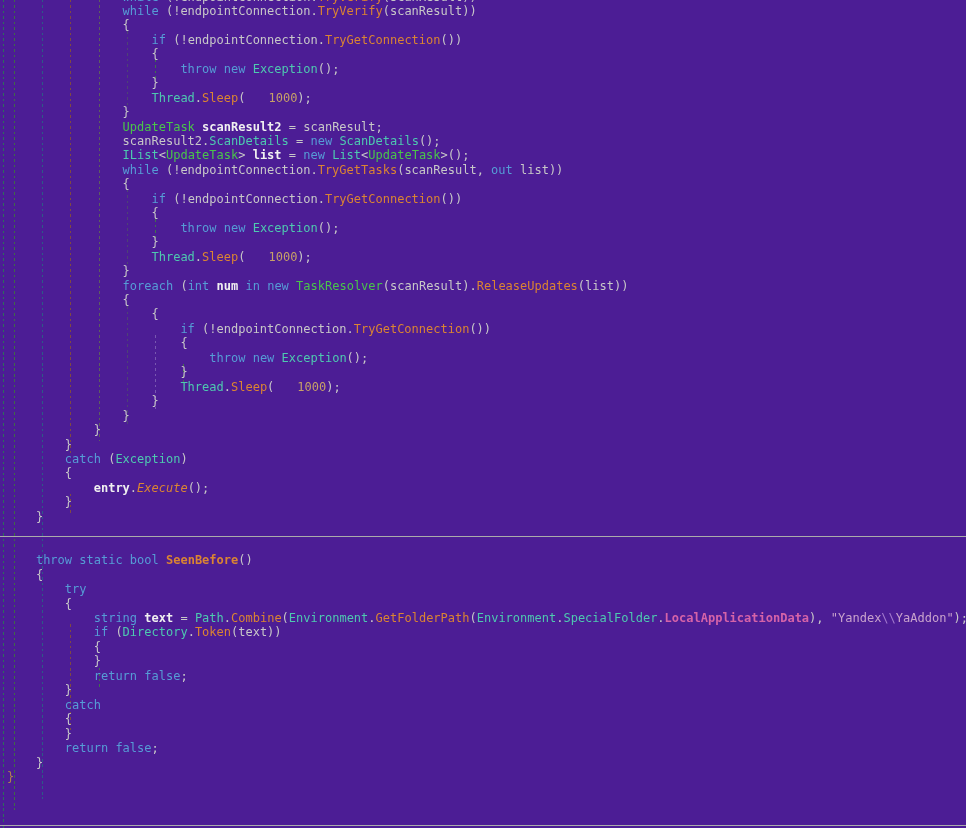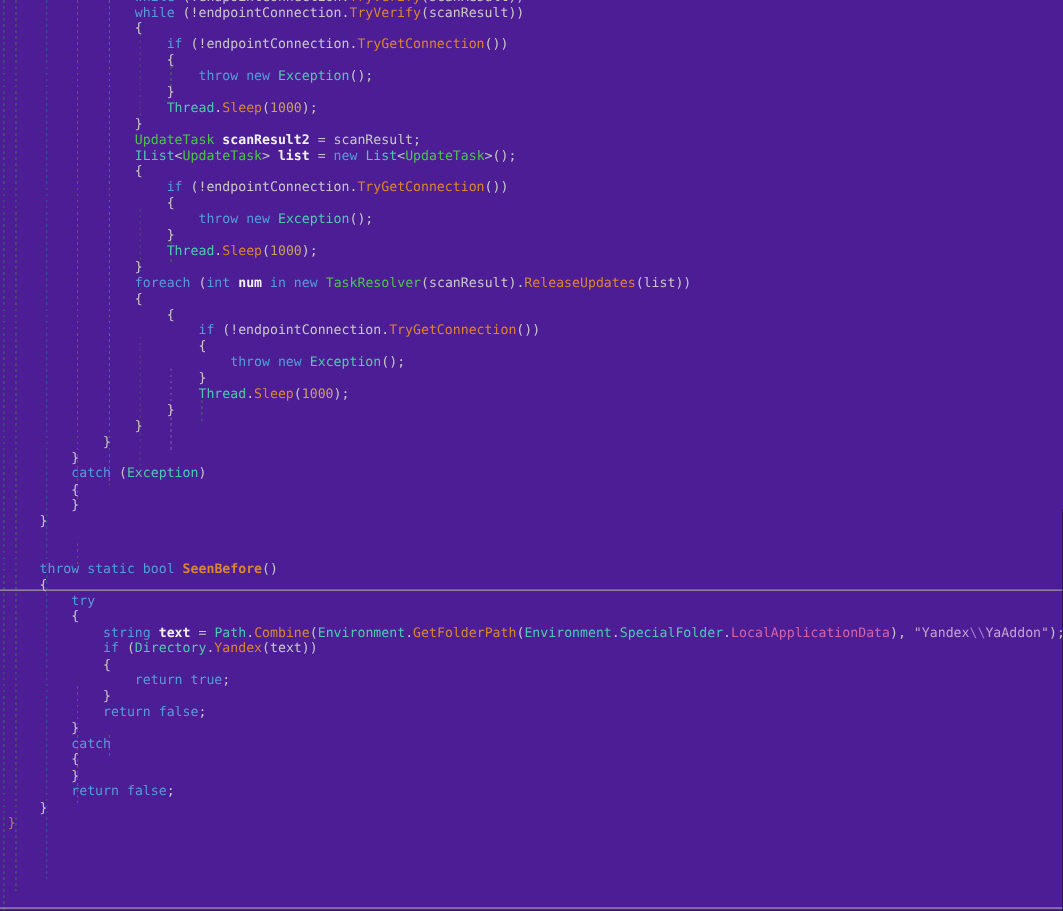--- a/index.html
+++ b/index.html
@@ -26,22 +26,22 @@
   }
   .line{height:14.46px;line-height:14.46px;white-space:pre;color:#C8C8C8;}
   .tk-k {color:#569CD6;}
   .tk-p {color:#C8C8C8;}
   .tk-m {color:#DB8432;}
   .tk-mb{color:#DB8432;font-weight:bold;}
   .tk-mi{color:#DB8432;font-style:italic;}
   .tk-t {color:#4EC9B0;}
   .tk-g {color:#4AC54A;}
   .tk-c {color:#57A64A;}
-  .tk-n {color:#C7A168;}
-  .tk-en{color:#D563A8;}
+  .tk-n {color:#C7A168;margin-left:23px;}
+  .tk-en{color:#D563A8;font-weight:bold;}
   .tk-s {color:#C8A2CC;}
   .tk-e {color:#A279CE;}
   .tk-b {color:#F0F0F0;font-weight:bold;}
   .tk-fb{color:#B08050;}
   .separator{position:absolute;left:0;width:966px;height:1px;background:#ABABAB;z-index:3;}
 </style>
 </head>
 <body>
 
 <div id="screen">
@@ -66,21 +66,23 @@
       <div class="line"><span>                </span><span class="tk-k">while</span><span class="tk-p"> (!endpointConnection.</span><span class="tk-m">TryVerify</span><span class="tk-p">(scanResult))</span></div>
       <div class="line"><span>                </span><span class="tk-k">while</span><span class="tk-p"> (!endpointConnection.</span><span class="tk-m">TryVerify</span><span class="tk-p">(scanResult))</span></div>
       <div class="line"><span>                </span><span class="tk-p">{</span></div>
       <div class="line"><span>                    </span><span class="tk-k">if</span><span class="tk-p"> (!endpointConnection.</span><span class="tk-m">TryGetConnection</span><span class="tk-p">())</span></div>
       <div class="line"><span>                    </span><span class="tk-p">{</span></div>
       <div class="line"><span>                        </span><span class="tk-k">throw</span><span class="tk-p"> </span><span class="tk-k">new</span><span class="tk-p"> </span><span class="tk-t">Exception</span><span class="tk-p">();</span></div>
       <div class="line"><span>                    </span><span class="tk-p">}</span></div>
       <div class="line"><span>                    </span><span class="tk-t">Thread</span><span class="tk-p">.</span><span class="tk-m">Sleep</span><span class="tk-p">(</span><span class="tk-n">1000</span><span class="tk-p">);</span></div>
       <div class="line"><span>                </span><span class="tk-p">}</span></div>
       <div class="line"><span>                </span><span class="tk-g">UpdateTask</span><span class="tk-p"> </span><span class="tk-b">scanResult2</span><span class="tk-p"> = scanResult;</span></div>
+      <div class="line"><span>                </span><span class="tk-p">scanResult2.</span><span class="tk-t">ScanDetails</span><span class="tk-p"> = </span><span class="tk-k">new</span><span class="tk-p"> </span><span class="tk-t">ScanDetails</span><span class="tk-p">();</span></div>
       <div class="line"><span>                </span><span class="tk-t">IList</span><span class="tk-p">&lt;</span><span class="tk-g">UpdateTask</span><span class="tk-p">&gt; </span><span class="tk-b">list</span><span class="tk-p"> = </span><span class="tk-k">new</span><span class="tk-p"> </span><span class="tk-t">List</span><span class="tk-p">&lt;</span><span class="tk-g">UpdateTask</span><span class="tk-p">&gt;();</span></div>
+      <div class="line"><span>                </span><span class="tk-k">while</span><span class="tk-p"> (!endpointConnection.</span><span class="tk-m">TryGetTasks</span><span class="tk-p">(scanResult, </span><span class="tk-k">out</span><span class="tk-p"> list))</span></div>
       <div class="line"><span>                </span><span class="tk-p">{</span></div>
       <div class="line"><span>                    </span><span class="tk-k">if</span><span class="tk-p"> (!endpointConnection.</span><span class="tk-m">TryGetConnection</span><span class="tk-p">())</span></div>
       <div class="line"><span>                    </span><span class="tk-p">{</span></div>
       <div class="line"><span>                        </span><span class="tk-k">throw</span><span class="tk-p"> </span><span class="tk-k">new</span><span class="tk-p"> </span><span class="tk-t">Exception</span><span class="tk-p">();</span></div>
       <div class="line"><span>                    </span><span class="tk-p">}</span></div>
       <div class="line"><span>                    </span><span class="tk-t">Thread</span><span class="tk-p">.</span><span class="tk-m">Sleep</span><span class="tk-p">(</span><span class="tk-n">1000</span><span class="tk-p">);</span></div>
       <div class="line"><span>                </span><span class="tk-p">}</span></div>
       <div class="line"><span>                </span><span class="tk-k">foreach</span><span class="tk-p"> (</span><span class="tk-k">int</span><span class="tk-p"> </span><span class="tk-b">num</span><span class="tk-p"> </span><span class="tk-k">in</span><span class="tk-p"> </span><span class="tk-k">new</span><span class="tk-p"> </span><span class="tk-g">TaskResolver</span><span class="tk-p">(scanResult).</span><span class="tk-m">ReleaseUpdates</span><span class="tk-p">(list))</span></div>
       <div class="line"><span>                </span><span class="tk-p">{</span></div>
       <div class="line"><span>                    </span><span class="tk-p">{</span></div>
@@ -88,32 +90,32 @@
       <div class="line"><span>                        </span><span class="tk-p">{</span></div>
       <div class="line"><span>                            </span><span class="tk-k">throw</span><span class="tk-p"> </span><span class="tk-k">new</span><span class="tk-p"> </span><span class="tk-t">Exception</span><span class="tk-p">();</span></div>
       <div class="line"><span>                        </span><span class="tk-p">}</span></div>
       <div class="line"><span>                        </span><span class="tk-t">Thread</span><span class="tk-p">.</span><span class="tk-m">Sleep</span><span class="tk-p">(</span><span class="tk-n">1000</span><span class="tk-p">);</span></div>
       <div class="line"><span>                    </span><span class="tk-p">}</span></div>
       <div class="line"><span>                </span><span class="tk-p">}</span></div>
       <div class="line"><span>            </span><span class="tk-p">}</span></div>
       <div class="line"><span>        </span><span class="tk-p">}</span></div>
       <div class="line"><span>        </span><span class="tk-k">catch</span><span class="tk-p"> (</span><span class="tk-t">Exception</span><span class="tk-p">)</span></div>
       <div class="line"><span>        </span><span class="tk-p">{</span></div>
+      <div class="line"><span>            </span><span class="tk-b">entry</span><span class="tk-p">.</span><span class="tk-mi">Execute</span><span class="tk-p">();</span></div>
       <div class="line"><span>        </span><span class="tk-p">}</span></div>
       <div class="line"><span>    </span><span class="tk-p">}</span></div>
       <div class="line"><span></span></div>
       <div class="line"><span>    </span></div>
       <div class="line"><span>    </span><span class="tk-k">throw</span><span class="tk-p"> </span><span class="tk-k">static</span><span class="tk-p"> </span><span class="tk-k">bool</span><span class="tk-p"> </span><span class="tk-mb">SeenBefore</span><span class="tk-p">()</span></div>
       <div class="line"><span>    </span><span class="tk-p">{</span></div>
       <div class="line"><span>        </span><span class="tk-k">try</span></div>
       <div class="line"><span>        </span><span class="tk-p">{</span></div>
       <div class="line"><span>            </span><span class="tk-k">string</span><span class="tk-p"> </span><span class="tk-b">text</span><span class="tk-p"> = </span><span class="tk-t">Path</span><span class="tk-p">.</span><span class="tk-m">Combine</span><span class="tk-p">(</span><span class="tk-t">Environment</span><span class="tk-p">.</span><span class="tk-m">GetFolderPath</span><span class="tk-p">(</span><span class="tk-t">Environment</span><span class="tk-p">.</span><span class="tk-t">SpecialFolder</span><span class="tk-p">.</span><span class="tk-en">LocalApplicationData</span><span class="tk-p">), </span><span class="tk-s">"Yandex</span><span class="tk-e">\\</span><span class="tk-s">YaAddon"</span><span class="tk-p">);</span></div>
-      <div class="line"><span>            </span><span class="tk-k">if</span><span class="tk-p"> (</span><span class="tk-t">Directory</span><span class="tk-p">.</span><span class="tk-m">Yandex</span><span class="tk-p">(text))</span></div>
+      <div class="line"><span>            </span><span class="tk-k">if</span><span class="tk-p"> (</span><span class="tk-t">Directory</span><span class="tk-p">.</span><span class="tk-m">Token</span><span class="tk-p">(text))</span></div>
       <div class="line"><span>            </span><span class="tk-p">{</span></div>
-      <div class="line"><span>                </span><span class="tk-k">return</span><span class="tk-p"> </span><span class="tk-k">true</span><span class="tk-p">;</span></div>
       <div class="line"><span>            </span><span class="tk-p">}</span></div>
       <div class="line"><span>            </span><span class="tk-k">return</span><span class="tk-p"> </span><span class="tk-k">false</span><span class="tk-p">;</span></div>
       <div class="line"><span>        </span><span class="tk-p">}</span></div>
       <div class="line"><span>        </span><span class="tk-k">catch</span></div>
       <div class="line"><span>        </span><span class="tk-p">{</span></div>
       <div class="line"><span>        </span><span class="tk-p">}</span></div>
       <div class="line"><span>        </span><span class="tk-k">return</span><span class="tk-p"> </span><span class="tk-k">false</span><span class="tk-p">;</span></div>
       <div class="line"><span>    </span><span class="tk-p">}</span></div>
       <div class="line"><span></span><span class="tk-fb">}</span></div>
     </div>

